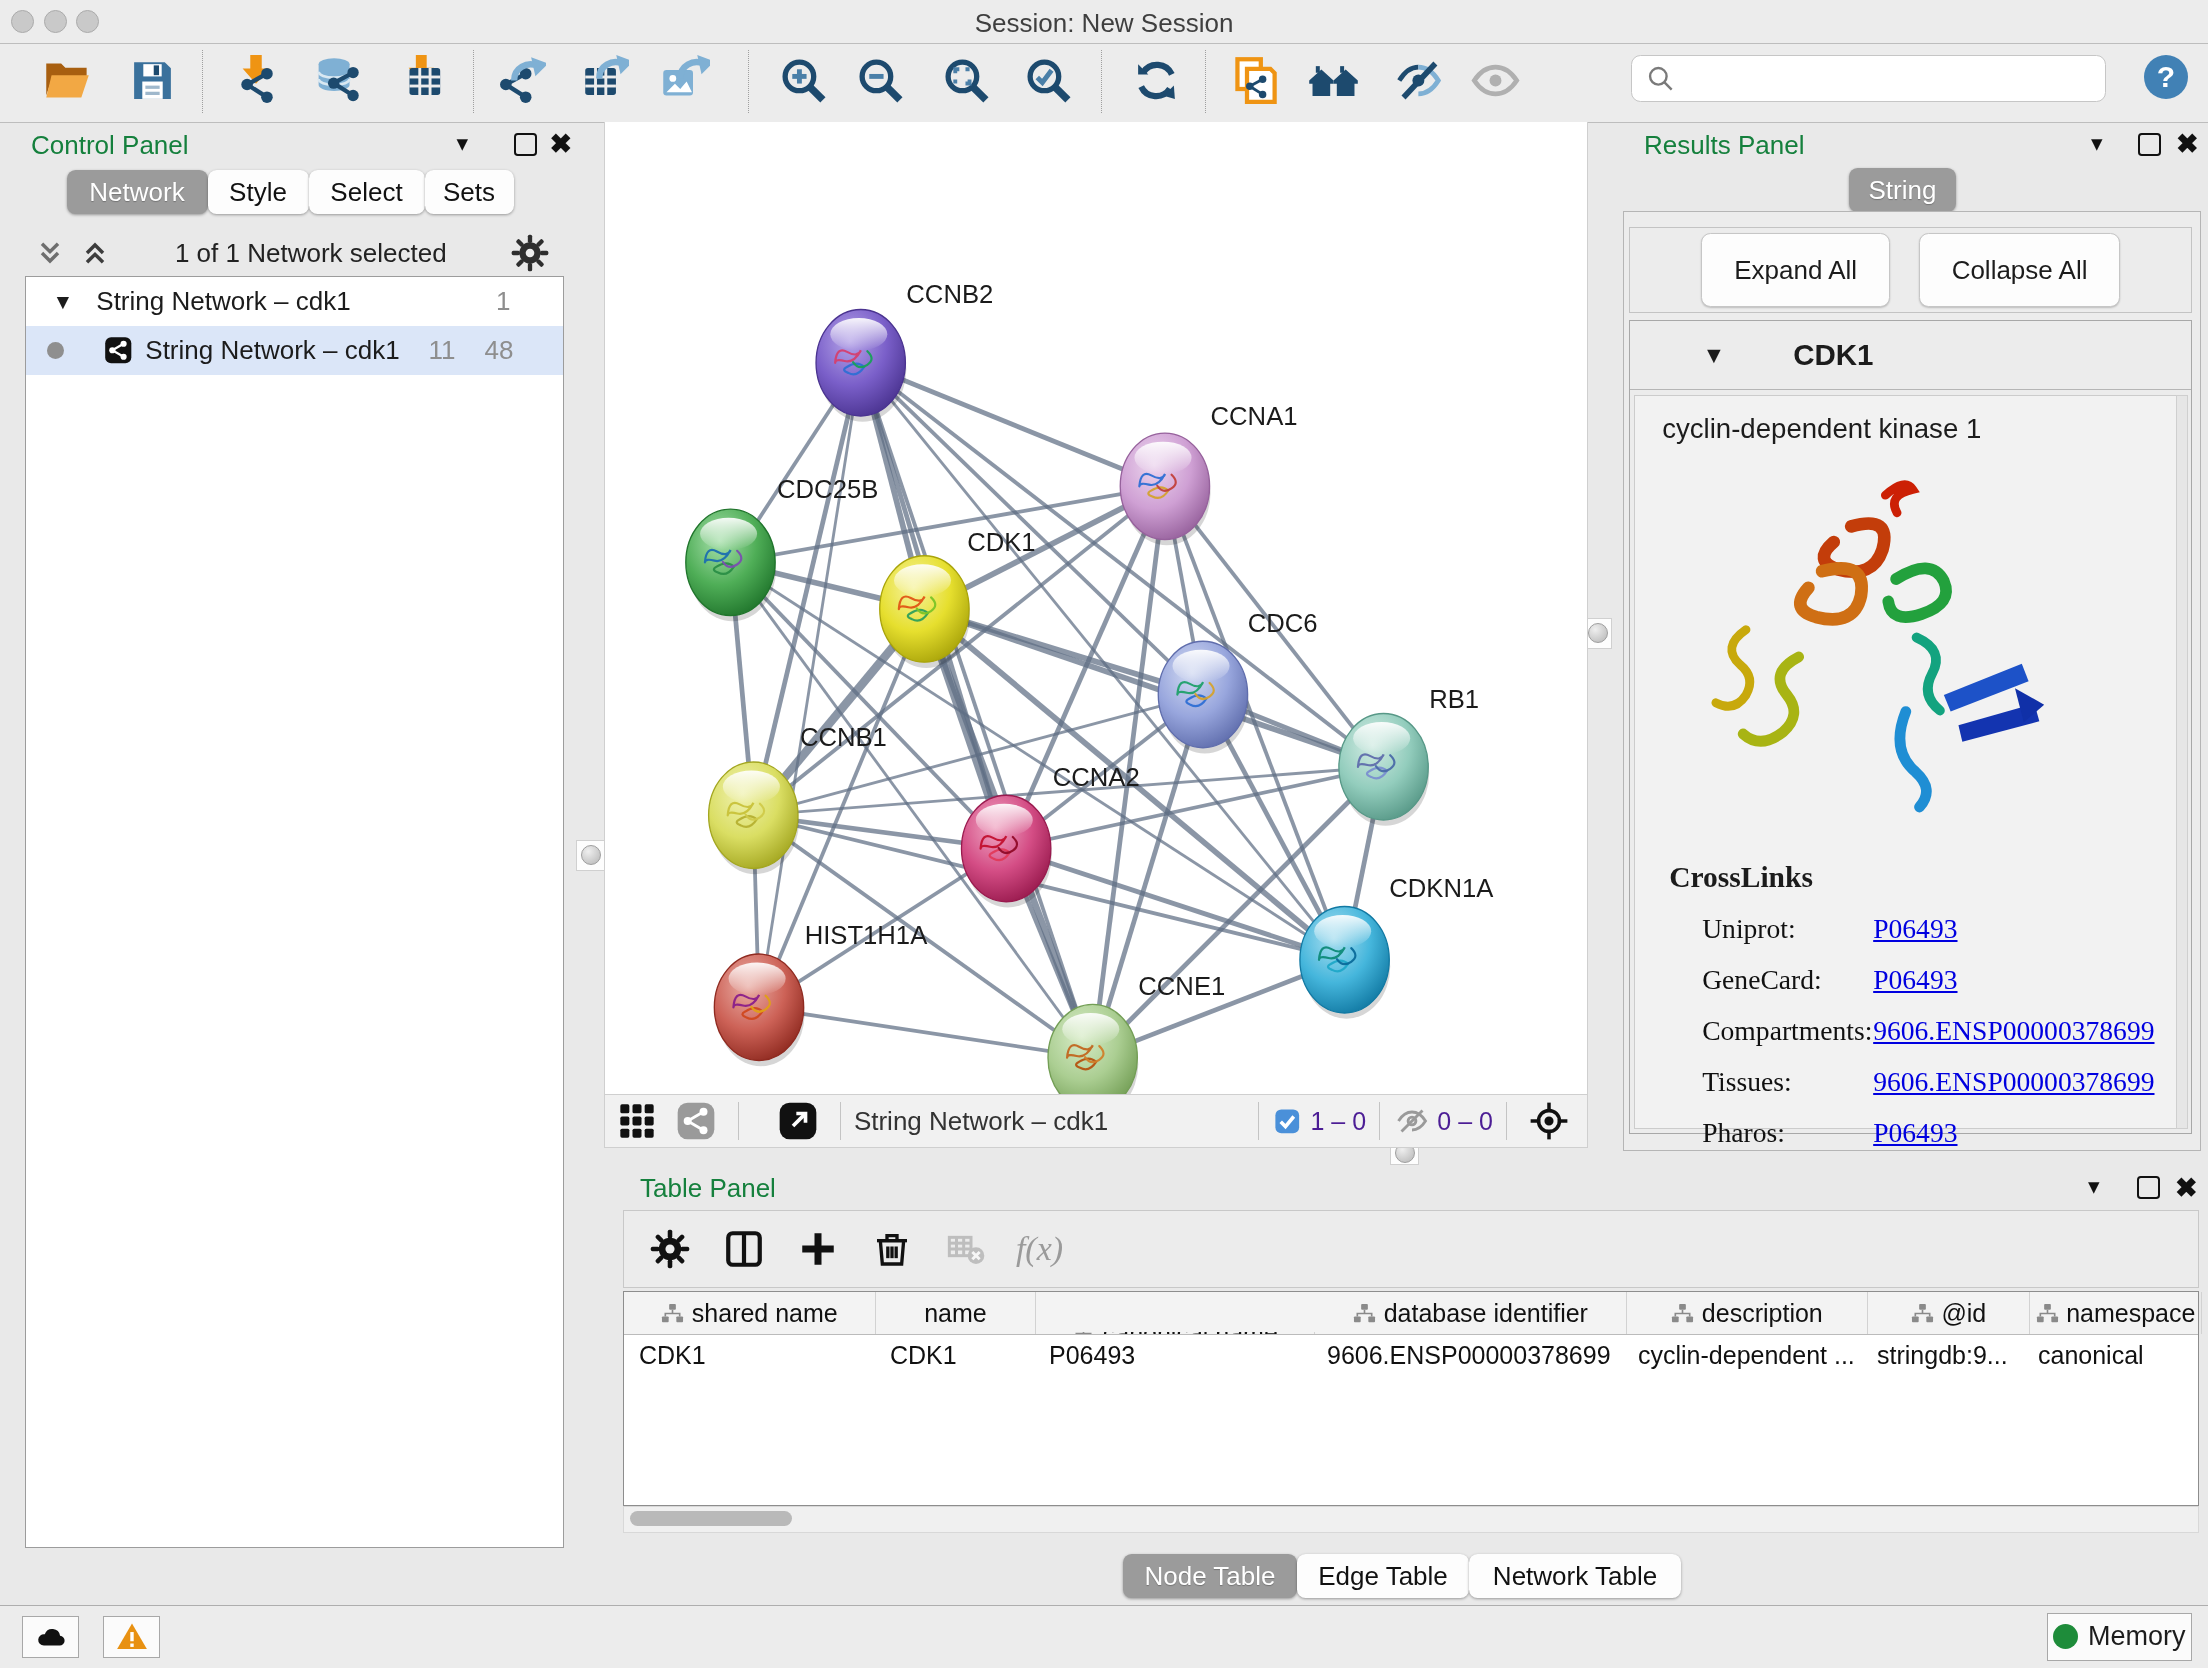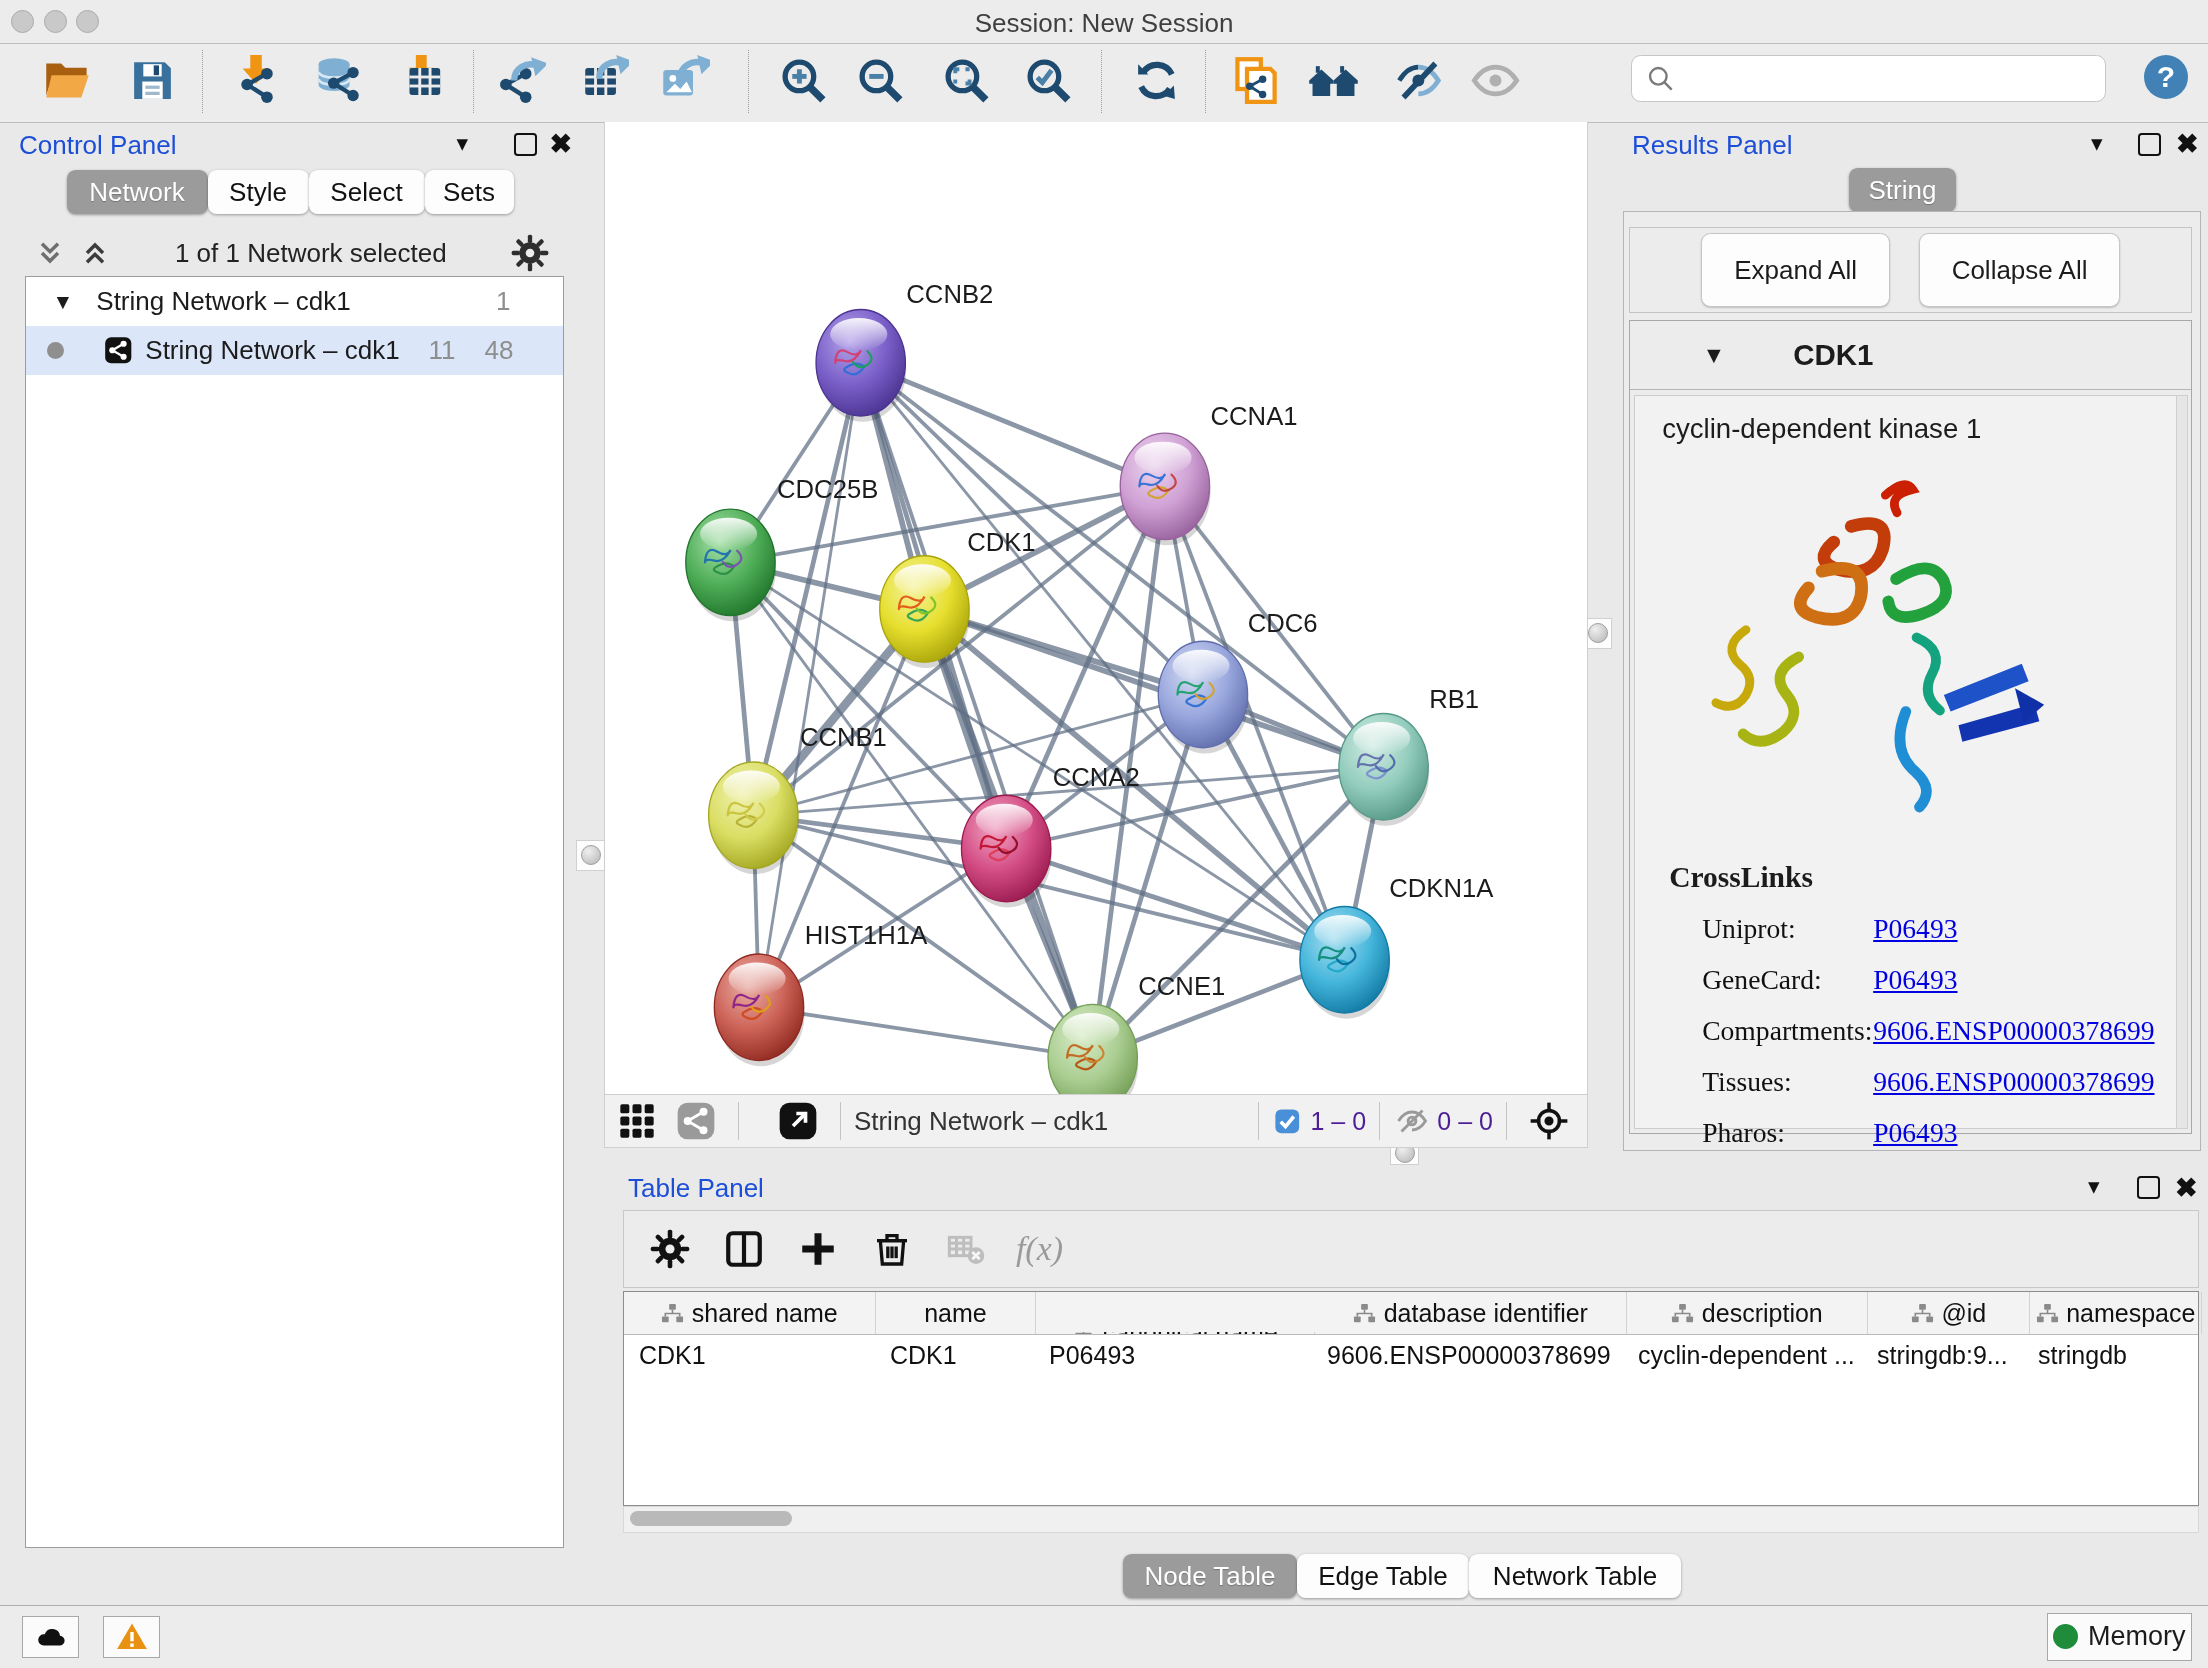--- a/index.html
+++ b/index.html
@@ -12,21 +12,21 @@
   #win-title{width:100%;text-align:center;top:7.6px;font-size:26px;color:#3f3f3f;}
   
   #toolbar{left:0;top:44px;width:2208px;height:78px;background:#ececec;border-bottom:1px solid #bdbdbd;}
   .tool{width:53px;height:53px;top:9.5px;display:flex;align-items:center;justify-content:center;cursor:pointer;}
   .tsep{top:5.7px;width:0;height:63px;border-left:1.9px dotted #9f9f9f;}
   #searchbox{left:1631px;top:11.4px;width:473px;height:45px;background:#fff;border:1.9px solid #c6c6c6;border-radius:9.5px;display:flex;align-items:center;}
   #searchbox input{border:none;outline:none;font-size:25px;flex:1;background:transparent;margin-left:7.6px;font-family:"Liberation Sans",sans-serif;}
   #help-btn{left:2144px;top:11.4px;width:44px;height:44px;border-radius:50%;background:#4181b5;color:#fff;
             font-size:30px;font-weight:bold;text-align:center;line-height:44px;cursor:pointer;}
   
-  .panel-title{font-size:26px;color:#1d4ed8;}
+  .panel-title{font-size:26px;color:#15803d;margin-left:12px;}
   .ph-ico{font-size:23px;color:#111;cursor:pointer;}
   .float-ico{width:19px;height:19px;border:2.9px solid #111;border-radius:3.8px;cursor:pointer;}
   .tab{height:44px;border-radius:8.6px;background:#fdfdfd;color:#111;font-size:26px;display:inline-flex;
        align-items:center;justify-content:center;box-shadow:0 1px 2.9px rgba(0,0,0,.35);cursor:pointer;}
   .tab.active{background:#9b9b9b;color:#fff;text-shadow:0 1px 1px rgba(0,0,0,.25);}
   
   #control-panel{left:9.5px;top:122px;width:558px;height:1484px;}
   #cp-tabs{left:57px;top:48px;display:flex;}
   #cp-netbar{left:13.3px;top:107px;width:533px;height:48px;display:flex;align-items:center;}
   #cp-status{font-size:26px;color:#222;}
@@ -885,21 +885,21 @@
           <span>namespace</span>
         </div>
       </div>
     <div id="tp-row">
         <div class="col-c" style="width: 236px;">CDK1</div>
         <div class="col-c" style="width: 144px;">CDK1</div>
         <div class="col-c" style="width: 263px;">P06493</div>
         <div class="col-c" style="width: 296px;">9606.ENSP00000378699</div>
         <div class="col-c" style="width: 224px;">cyclin-dependent ...</div>
         <div class="col-c" style="width: 146px;">stringdb:9...</div>
-        <div class="col-c" style="width: 156px;">stringdb</div>
+        <div class="col-c" style="width: 156px;">canonical</div>
       </div>
   </div>
 
   <div id="tp-scroll" class="abs">
     <div id="tp-thumb" class="abs"></div>
   </div>
 
   <div id="tp-tabs" class="abs">
       <span class="tab active" style="width: 174px;">Node Table</span>
       <span class="tab" style="width: 172px;">Edge Table</span>

